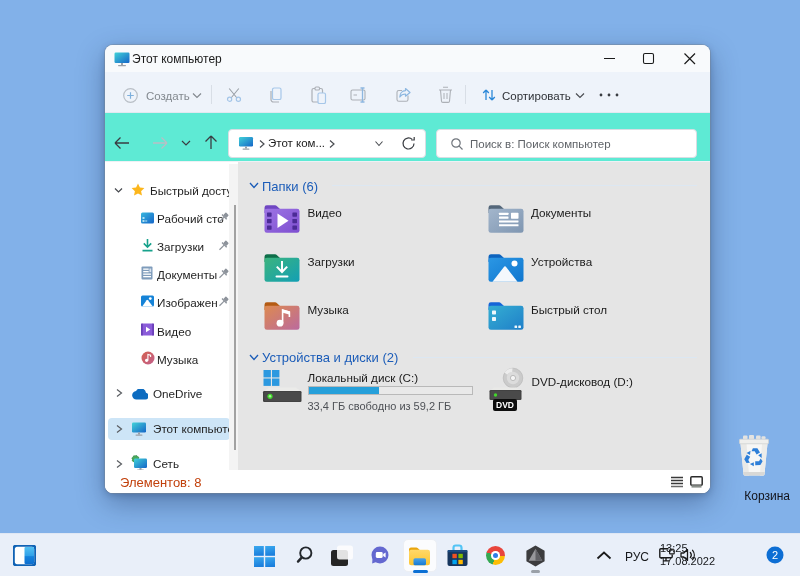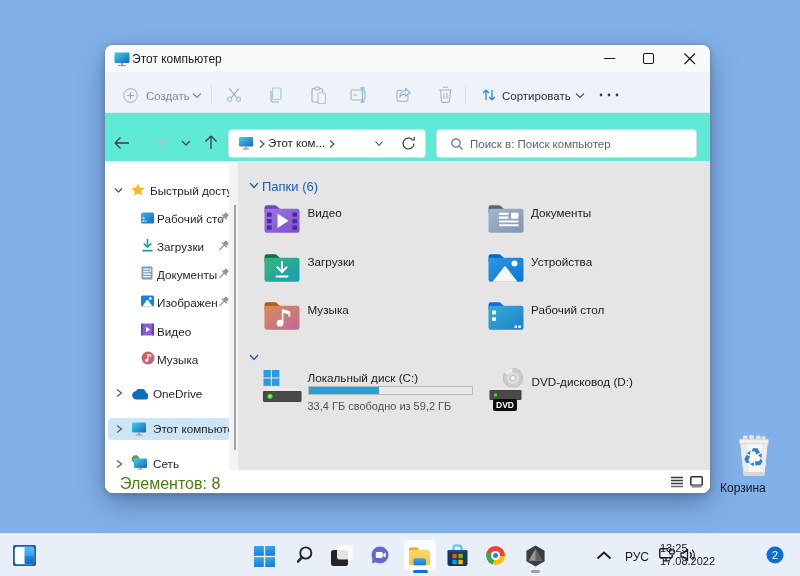--- a/index.html
+++ b/index.html
@@ -376,25 +376,26 @@
               <stop offset="1" stop-color="#1f7fc9"></stop>
             </linearGradient>
           </defs>
         <path d="M1.5 10 V4.7 A2.4 2.4 0 0 1 3.9 2.3 H12 a2.8 2.8 0 0 1 2 0.85 L18.6 7.6 15 10 Z" fill="#1565d8"></path>
         <rect x="1.5" y="5.8" width="35" height="24" rx="2.4" fill="url(#fdsk)"></rect>
         <rect x="5" y="10.5" width="4" height="4" rx="0.7" fill="#eef6fb"></rect>
         <rect x="5" y="17" width="4" height="4" rx="0.7" fill="#eef6fb"></rect>
         <rect x="27.5" y="25.5" width="2.6" height="2.4" rx="0.5" fill="#eef6fb"></rect>
           <rect x="31.3" y="25.5" width="2.6" height="2.4" rx="0.5" fill="#eef6fb"></rect>
       </svg>
-      <div class="abs tilelabel" style="left:293px;top:141px">Рабочий стол</div>
+      <div class="abs tilelabel" style="left:293px;top:141px">Быстрый стол</div>
 
       <svg class="abs" style="left:11px;top:191px" width="10" height="9" viewBox="0 0 10 9">
           <path d="M1 2 L5 6.5 L9 2" stroke="#1b5cb8" stroke-width="1.3" fill="none"></path>
         </svg>
+      <div class="abs hdr" style="left:24px;top:188px">Устройства и диски (2)</div>
       <div class="abs" style="left:175px;top:195px;width:284px;height:1px;background:#dce7f2"></div>
 
       <svg class="abs" style="left:24px;top:207px" width="40" height="34" viewBox="0 0 40 34">
         <g fill="#2c99e0">
             <rect x="1.5" y="1" width="7.4" height="7.4"></rect>
             <rect x="10" y="1" width="7.4" height="7.4"></rect>
             <rect x="1.5" y="9.5" width="7.4" height="7.4"></rect>
             <rect x="10" y="9.5" width="7.4" height="7.4"></rect>
           </g>
         <path d="M7 18.5 L34 18.5 L39.5 22.8 L1.5 22.8 Z" fill="#ebebe9"></path>
@@ -426,21 +427,21 @@
         <rect x="4.5" y="24" width="32" height="10" rx="1.2" fill="#424242"></rect>
         <rect x="5.7" y="25.1" width="29.6" height="7.8" rx="0.8" fill="#4a4a4a"></rect>
         <circle cx="10.5" cy="29" r="1.7" fill="#43d62c"></circle>
         <rect x="8" y="33" width="24" height="12" rx="2" fill="#0d0d0d"></rect>
         <text x="20" y="42.2" font-size="8.5" font-weight="bold" fill="#fff" text-anchor="middle">DVD</text>
       </svg>
       <div class="abs tilelabel" style="left:293.5px;top:213px">DVD-дисковод (D:)</div>
     </div>
   </div>
   <div id="statusbar">
-    <div class="abs" style="left:15px;top:5px;font-size:16px;color:#4d7c0f">Элементов: 8</div>
+    <div class="abs" style="left:15px;top:5px;font-size:13px;color:#c2410c">Элементов: 8</div>
     <svg class="abs" style="left:566px;top:6px" width="12" height="12" viewBox="0 0 12 12">
         <g stroke="#3a3a3a" stroke-width="1.5">
           <line x1="0" y1="1.5" x2="12" y2="1.5"></line>
           <line x1="0" y1="4.5" x2="12" y2="4.5"></line>
           <line x1="0" y1="7.5" x2="12" y2="7.5"></line>
           <line x1="0" y1="10.5" x2="12" y2="10.5" stroke="#6a6a6a"></line>
         </g>
       </svg>
     <svg class="abs" style="left:585px;top:6px" width="13" height="12" viewBox="0 0 13 12">
         <rect x="0.8" y="0.8" width="11.4" height="8.4" rx="1" fill="#fff" stroke="#2b2b2b" stroke-width="1.5"></rect>
@@ -467,21 +468,21 @@
       <g fill="#2e7fd8">
         <path transform="rotate(0)" d="M-1.1 -9.3 L3.4 -9.3 L6 -4.9 L2.6 -2.9 L0.7 -6.2 L-2.5 -6.2 Z"></path>
         <path transform="rotate(120)" d="M-1.1 -9.3 L3.4 -9.3 L6 -4.9 L2.6 -2.9 L0.7 -6.2 L-2.5 -6.2 Z"></path>
         <path transform="rotate(240)" d="M-1.1 -9.3 L3.4 -9.3 L6 -4.9 L2.6 -2.9 L0.7 -6.2 L-2.5 -6.2 Z"></path>
         <path transform="rotate(0)" d="M4.2 -2.2 L7.6 -4.2 L7.6 0.4 Z"></path>
         <path transform="rotate(120)" d="M4.2 -2.2 L7.6 -4.2 L7.6 0.4 Z"></path>
         <path transform="rotate(240)" d="M4.2 -2.2 L7.6 -4.2 L7.6 0.4 Z"></path>
       </g>
     </g>
   </svg>
-  <div class="abs" style="left:0;top:46px;width:70px;text-align:left;font-size:12px;color:#12131a">Корзина</div>
+  <div class="abs" style="left:0;top:54px;width:70px;text-align:right;font-size:12px;color:#12131a">Корзина</div>
 </div>
 
 <div id="taskbar">
 
   <svg class="abs" style="left:13px;top:11px" width="23" height="21" viewBox="0 0 23 21">
     <defs>
         <linearGradient id="wdg" x1="0" y1="0" x2="0" y2="1">
           <stop offset="0" stop-color="#52c0f2"></stop>
           <stop offset="0.55" stop-color="#2e9fe8"></stop>
           <stop offset="0.56" stop-color="#1583dd"></stop>

